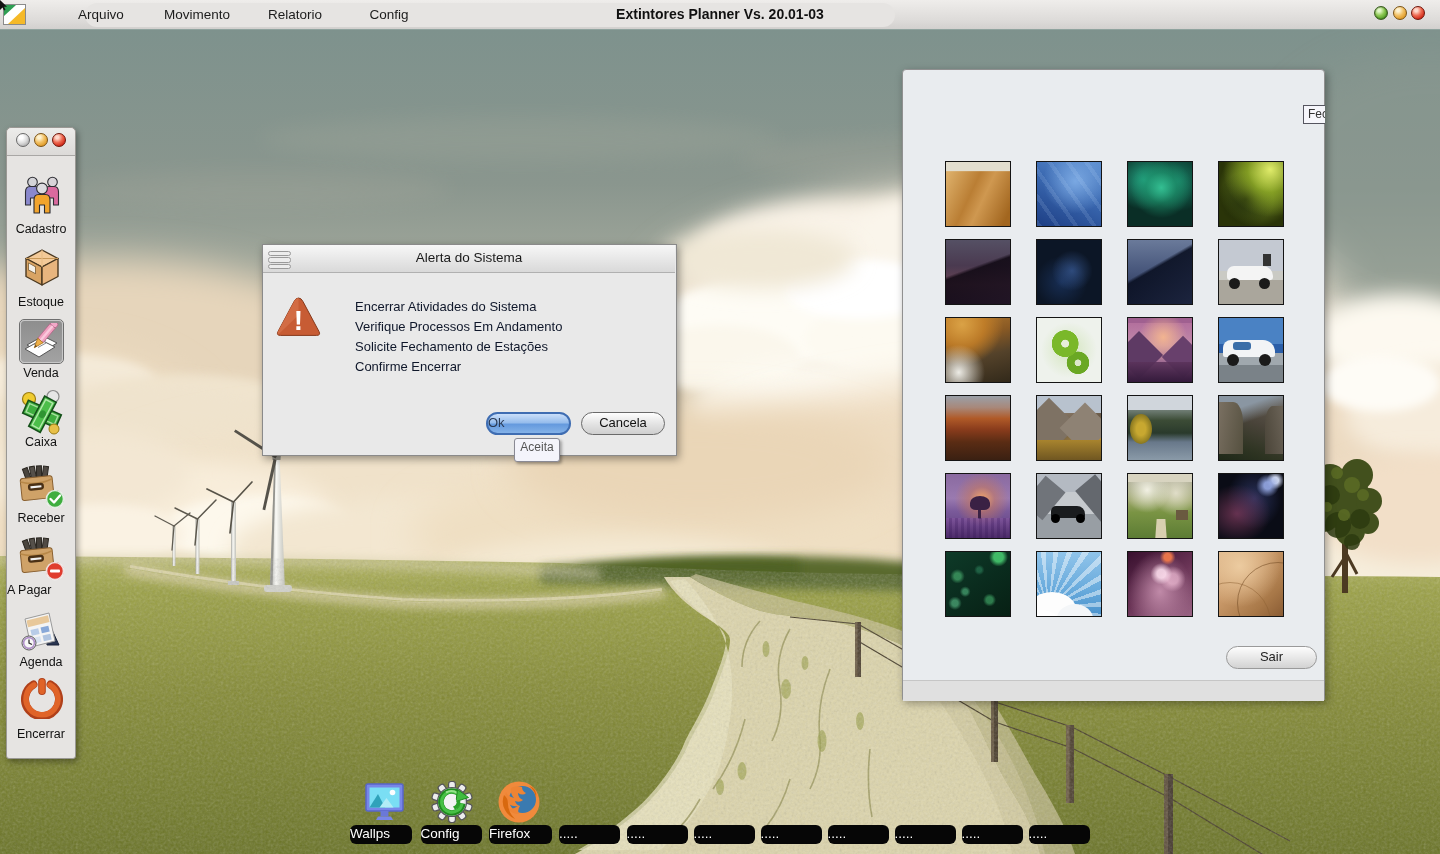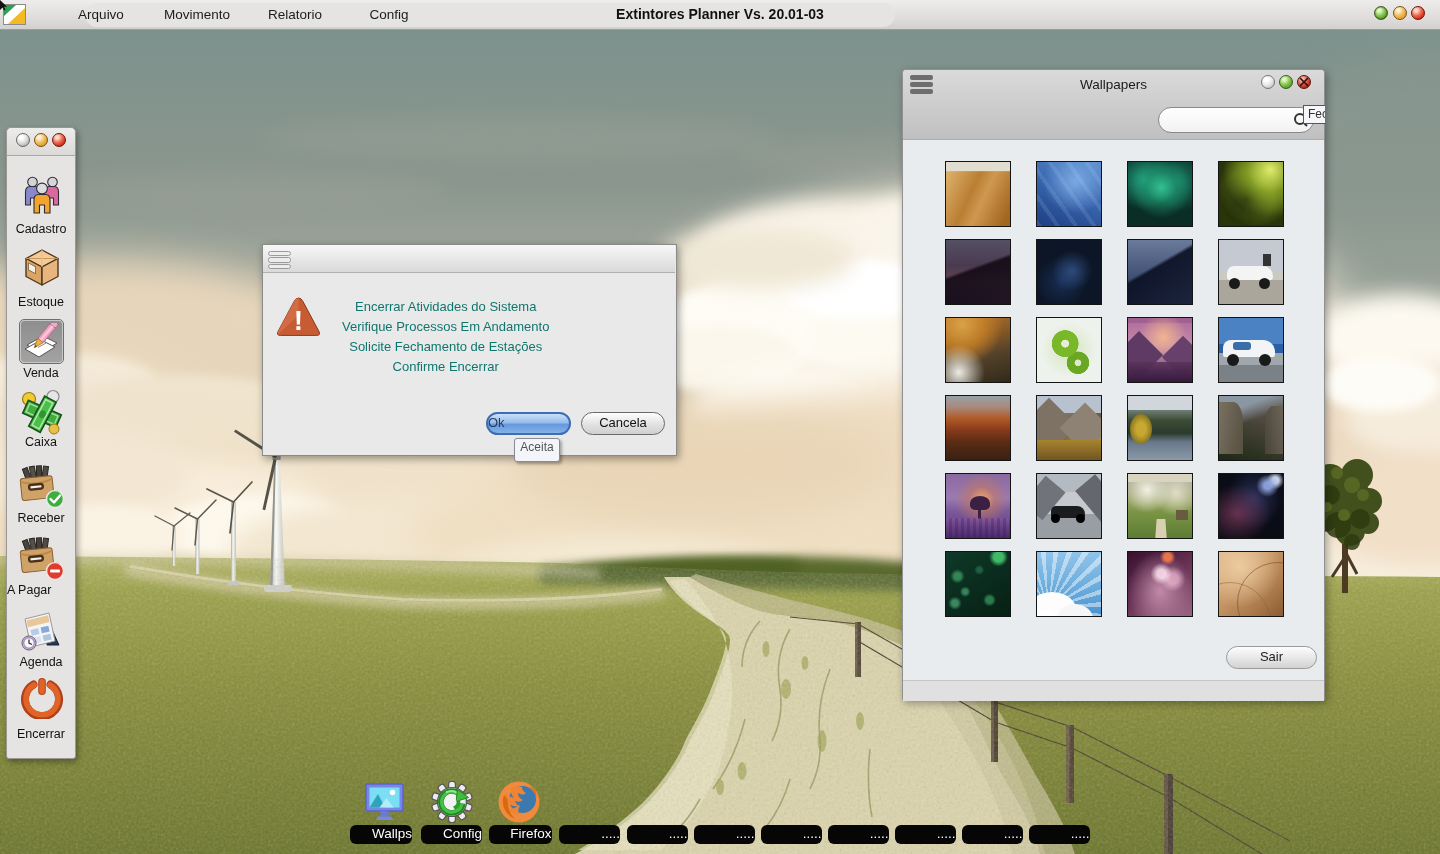--- a/index.html
+++ b/index.html
@@ -377,56 +377,39 @@
     <rect x="18.2" y="2" width="5.6" height="15" rx="2.8" fill="#e06428"></rect>
   </svg>
   <div class="abs" style="left:0;top:599px;width:68px;text-align:center;font-size:12.5px;color:#111;">Encerrar</div>
 </div>
 
 <div class="abs" style="left:262px;top:244px;width:415px;height:212px;background:#e9e9e9;border:1px solid #8a8a8a;box-shadow:2px 3px 8px rgba(0,0,0,0.38);box-sizing:border-box;">
   <div class="abs" style="left:0;top:0;width:412px;height:27px;background:linear-gradient(#f7f7f7,#d9d9d9);border-bottom:1px solid #b0b0b0;">
     <div class="abs" style="left:5px;top:5.5px;width:21px;height:3.5px;background:#ececec;border:1px solid #9a9a9a;border-radius:2.5px;"></div>
     <div class="abs" style="left:5px;top:12px;width:21px;height:3.5px;background:#ececec;border:1px solid #9a9a9a;border-radius:2.5px;"></div>
     <div class="abs" style="left:5px;top:18.5px;width:21px;height:3.5px;background:#ececec;border:1px solid #9a9a9a;border-radius:2.5px;"></div>
+    <div class="abs" style="left:0;top:5px;width:412px;text-align:center;font-size:13.5px;color:#1a1a1a;">Alerta do Sistema</div>
   </div>
   <svg class="abs" style="left:13px;top:51px;" width="45" height="41" viewBox="0 0 45 41">
     <path d="M22.5,2 Q25.3,2 27,5.6 L43,35.5 Q45,39.4 40.4,39.4 L4.6,39.4 Q0,39.4 2,35.5 L18,5.6 Q19.7,2 22.5,2 Z" fill="#c75c34" stroke="#863a1c" stroke-width="1"></path>
     <path d="M22.5,2 Q19.7,2 18,5.6 L2,35.5 Q1,37.4 2.3,38.4 L22.5,19 Z" fill="#d26c44"></path>
     <text x="22.5" y="34" text-anchor="middle" font-size="28" font-weight="bold" fill="#ffffff" font-family="Liberation Sans">!</text>
   </svg>
-  <div class="abs" style="left:79px;top:52px;font-size:13px;color:#0f766e;line-height:20px;text-align:center;">
+  <div class="abs" style="left:92px;top:52px;font-size:13px;color:#0f172a;line-height:20px;">
     Encerrar Atividades do Sistema<br>
     Verifique Processos Em Andamento<br>
     Solicite Fechamento de Estações<br>
     Confirme Encerrar
   </div>
   <div class="abs" style="left:223px;top:167px;width:85px;height:23px;border-radius:11.5px;background:linear-gradient(#cadffa,#97bdec 45%,#659ade 55%,#84b2e8);border:2px solid #3f6db2;box-sizing:border-box;text-align:left;font-size:13px;color:#2a3a55;line-height:18px;">Ok</div>
   <div class="abs" style="left:318px;top:167px;width:84px;height:23px;border-radius:11.5px;background:linear-gradient(#fefefe,#e2e2e2 55%,#cfcfcf);border:1.5px solid #6a6a6a;box-sizing:border-box;text-align:center;font-size:13px;color:#111;line-height:19px;">Cancela</div>
 </div>
 <div class="abs" style="left:514px;top:438px;width:46px;height:24px;background:#f4f4fb;border:1px solid #8a8a94;border-radius:3px;box-sizing:border-box;text-align:center;font-size:12px;color:#555;line-height:16px;box-shadow:2px 2px 3px rgba(0,0,0,0.3);">Aceita</div>
 
 <div id="wallwin" class="abs" style="left:902px;top:69px;width:423px;height:631px;background:#e9ecef;border:1px solid #909090;border-radius:4px 4px 0 0;box-shadow:2px 3px 8px rgba(0,0,0,0.35);box-sizing:border-box;">
-  <div class="abs" style="left:0;top:0;width:421px;height:69px;background:linear-gradient(#dadada,#c0c0c0);border-bottom:1px solid #adadad;border-radius:4px 4px 0 0;">
-    <div class="abs" style="left:7px;top:5px;width:23px;height:4.5px;background:#6e6e6e;border-radius:2px;"></div>
-    <div class="abs" style="left:7px;top:12px;width:23px;height:4.5px;background:#6e6e6e;border-radius:2px;"></div>
-    <div class="abs" style="left:7px;top:19px;width:23px;height:4.5px;background:#6e6e6e;border-radius:2px;"></div>
-    <div class="abs" style="left:0;top:7px;width:421px;text-align:center;font-size:13.5px;color:#1a1a1a;">Wallpapers</div>
-    <div class="abs" style="left:358px;top:5px;width:14px;height:14px;border-radius:50%;background:radial-gradient(circle at 35% 28%,#ffffff 15%,#e8e8e8 50%,#bdbdbd 85%,#8a8a8a);border:1px solid #777;box-sizing:border-box;"></div>
-    <div class="abs" style="left:376px;top:5px;width:14px;height:14px;border-radius:50%;background:radial-gradient(circle at 35% 28%,#e2f7c8 12%,#8cc852 45%,#4d9922 80%,#2c5c10);border:1px solid #3a5c20;box-sizing:border-box;"></div>
-    <div class="abs" style="left:394px;top:5px;width:14px;height:14px;border-radius:50%;background:radial-gradient(circle at 35% 28%,#f0c0b8 10%,#d86a5a 40%,#b82215 75%,#6e1005);border:1px solid #601005;box-sizing:border-box;">
-      <svg width="12" height="12" style="position:absolute;left:0;top:0;">
-          <path d="M2,2 L10,10 M10,2 L2,10" stroke="#3a0a05" stroke-width="1.7"></path>
-        </svg>
-    </div>
-    <div class="abs" style="left:255px;top:37px;width:156px;height:26px;background:linear-gradient(#ffffff,#f2f2f2);border:1px solid #8a8a8a;border-radius:13px;box-sizing:border-box;"></div>
-    <svg class="abs" style="left:390px;top:42px;" width="16" height="16">
-        <circle cx="7" cy="7" r="5" fill="none" stroke="#333" stroke-width="2"></circle>
-        <path d="M11,11 L14,14" stroke="#333" stroke-width="2"></path>
-      </svg>
-  </div>
 
   <div class="th" style="left:41.5px;top:91px;background:linear-gradient(#e2decf 0 14%,rgba(226,222,207,0) 15%),linear-gradient(115deg,#dcae68 8%,#ba7e34 42%,#cf9850 58%,#a2661f 92%);"></div>
   <div class="th" style="left:133px;top:91px;background:repeating-linear-gradient(55deg,rgba(200,225,255,0.13) 0 4px,rgba(200,225,255,0) 4px 15px),radial-gradient(circle at 60% 30%,#7aa8e2 0%,transparent 55%),linear-gradient(205deg,#5d8fd0 0%,#3a68b0 45%,#1d3e84 100%);"></div>
   <div class="th" style="left:224px;top:91px;background:radial-gradient(circle at 52% 40%,#34bf92 0%,rgba(30,150,110,0.6) 30%,transparent 60%),radial-gradient(circle at 25% 28%,#23a382 0%,transparent 45%),radial-gradient(circle at 78% 30%,#1a8066 0%,transparent 45%),#0a2e26;"></div>
   <div class="th" style="left:315px;top:91px;background:radial-gradient(circle at 80% 12%,#e0ec6a 0%,rgba(160,190,40,0.55) 30%,transparent 62%),radial-gradient(circle at 42% 58%,rgba(25,35,8,0.9) 0%,transparent 52%),radial-gradient(circle at 60% 40%,#8aa830 0%,transparent 72%),#2a3408;"></div>
 
   <div class="th" style="left:41.5px;top:169px;background:linear-gradient(160deg,transparent 42%,rgba(15,8,18,0.85) 46%,rgba(32,20,36,0.92) 100%),linear-gradient(#555064 0%,#4a3a50 40%,#6a4455 70%,#2a1c30 100%);"></div>
   <div class="th" style="left:133px;top:169px;background:radial-gradient(circle at 55% 48%,rgba(70,110,180,0.55) 0%,transparent 42%),radial-gradient(circle at 38% 66%,rgba(40,80,150,0.4) 0%,transparent 45%),#0c1626;"></div>
   <div class="th" style="left:224px;top:169px;background:linear-gradient(150deg,transparent 40%,rgba(10,16,34,0.9) 44%,rgba(28,36,62,0.95) 100%),linear-gradient(#6a7a9a 0%,#46557a 50%,#222c4c 100%);"></div>
   <div class="th" style="left:315px;top:169px;background:linear-gradient(#c4c9d2 0 48%,#cacac4 48% 62%,#aaa69c 62% 100%);">
@@ -495,21 +478,21 @@
   </div>
 
   <div class="abs" style="left:323px;top:576px;width:91px;height:23px;border-radius:11.5px;background:linear-gradient(#fdfdfd,#e6e6e6 55%,#d2d2d2);border:1.5px solid #9a9a9a;box-sizing:border-box;text-align:center;font-size:13px;color:#222;line-height:20px;">Sair</div>
   <div class="abs" style="left:0;top:610px;width:421px;height:20px;background:#e0e0e0;border-top:1px solid #c6c6c6;"></div>
 </div>
 
 <div class="abs" style="left:1303px;top:105px;width:22px;height:19px;background:#f6f6fb;border:1px solid #55555f;border-right:none;box-sizing:border-box;font-size:12px;color:#333;line-height:17px;padding-left:4px;overflow:hidden;">Fec</div>
 
 <style>
  .tl{position:absolute;top:825px;height:19px;background:#060606;border-radius:6px;color:#fff;
-     font-size:13.5px;text-align:right;line-height:18px;}
+     font-size:13.5px;text-align:left;line-height:18px;}
 </style>
 
 <svg class="abs" style="left:365px;top:783px;" width="39" height="39" viewBox="0 0 39 39">
   <rect x="1" y="1" width="37" height="27" rx="2" fill="#7886e8" stroke="#5866c8" stroke-width="1.5"></rect>
   <rect x="4.5" y="4.5" width="30" height="20" fill="#7adef4"></rect>
   <circle cx="27.5" cy="9.5" r="2.8" fill="#fafdfe"></circle>
   <path d="M4.5,24.5 L13,11 L20,24.5 Z" fill="#30a2ba"></path>
   <path d="M14.5,24.5 L21.5,15 L28.5,24.5 Z" fill="#b2ecf6"></path>
   <rect x="15.5" y="28" width="8" height="5.5" fill="#6a78d8"></rect>
   <path d="M11,37 L28,37 L26,33.5 L13,33.5 Z" fill="#7886e8"></path>

